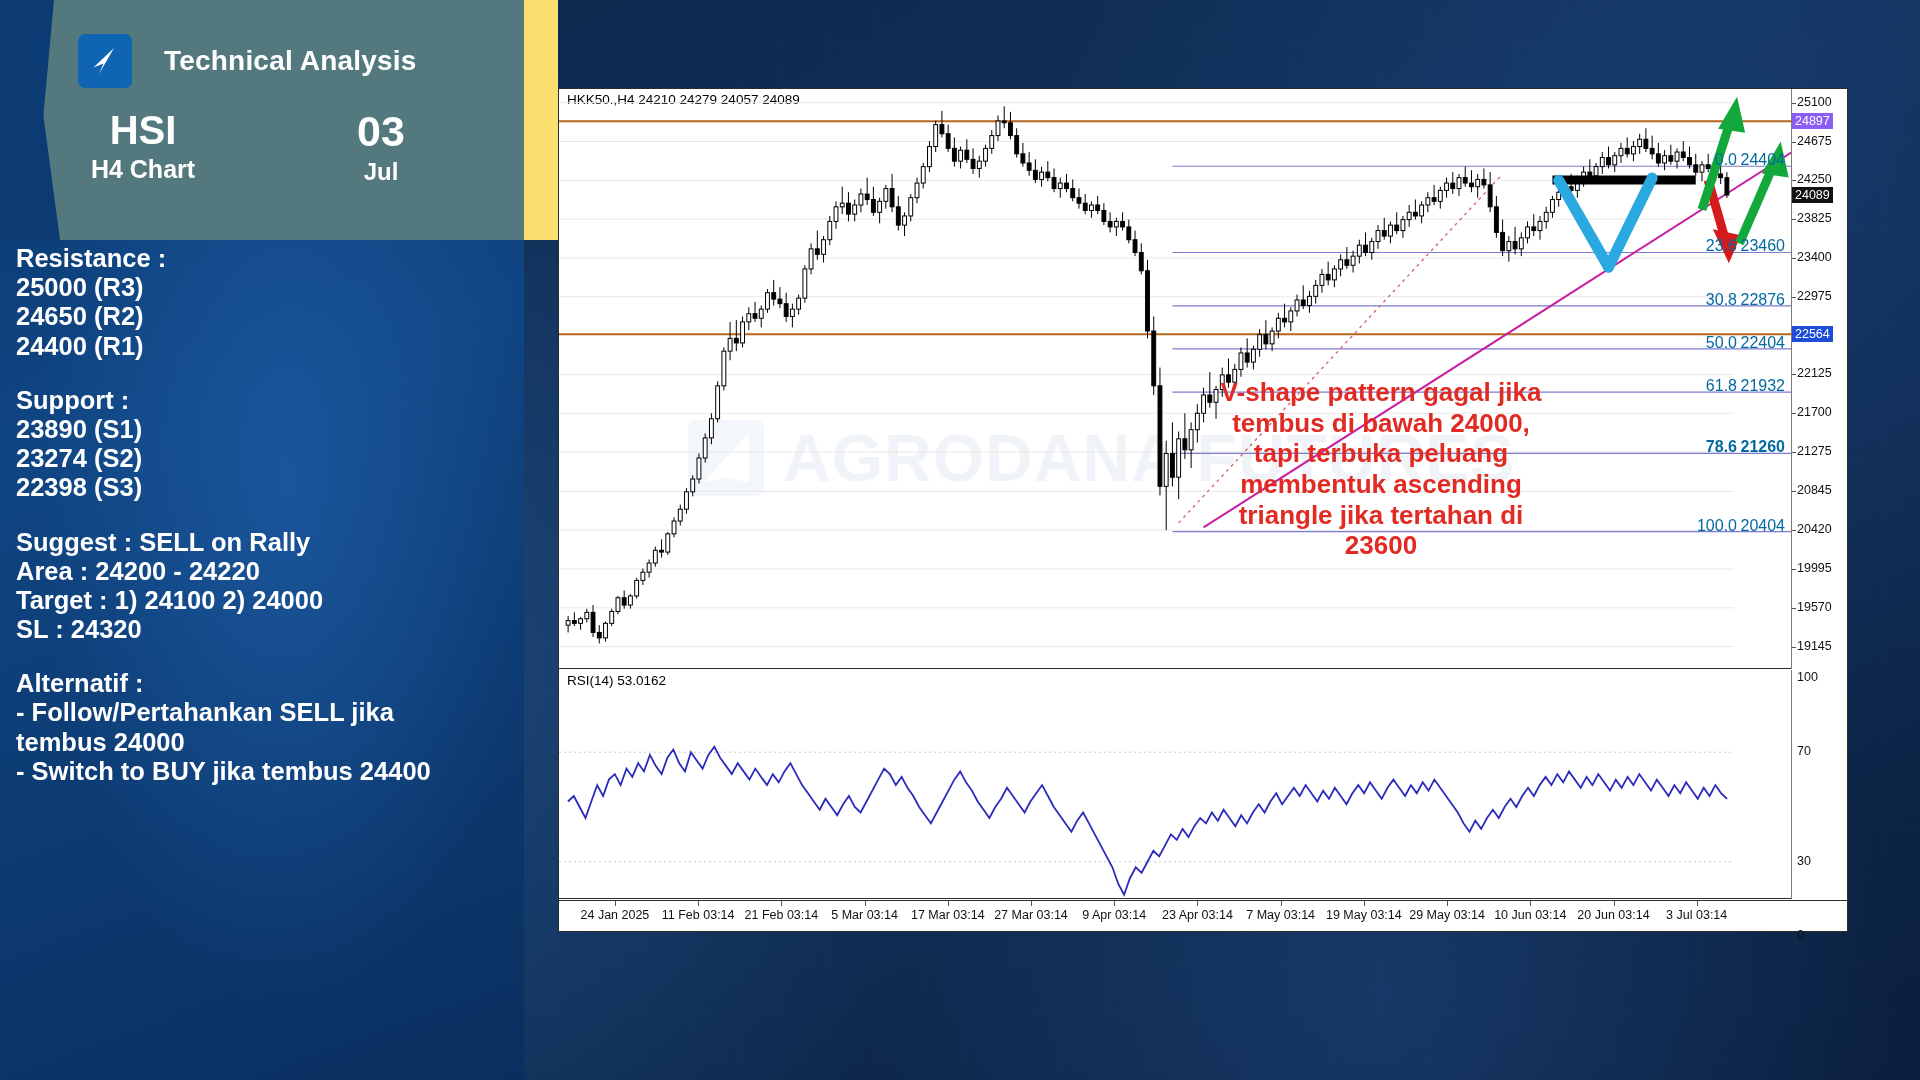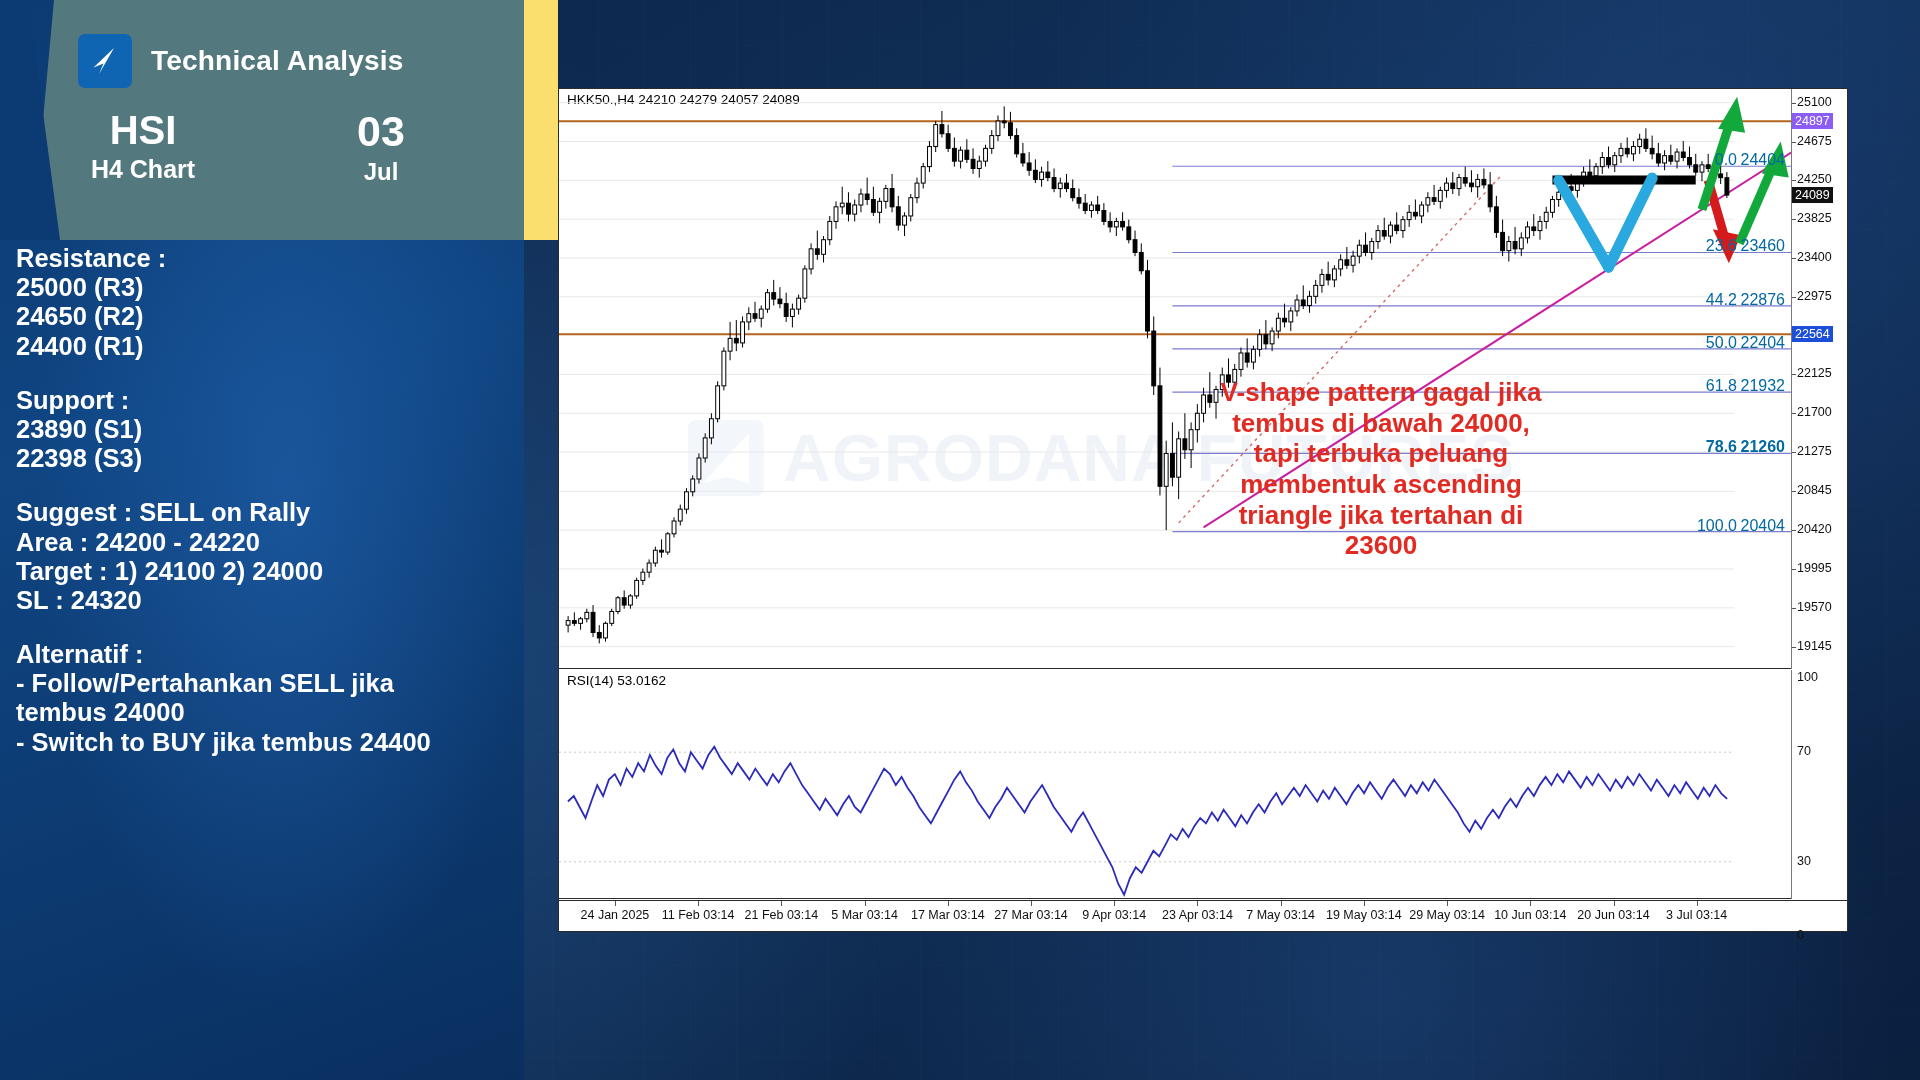--- a/index.html
+++ b/index.html
@@ -43,21 +43,21 @@
     position:absolute; left:0; top:0; width:60px; height:240px;
     background:#0c3b73;
     clip-path: polygon(0 0, 28px 0, 60px 240px, 0 240px);
   }
   #yellow-stripe {
     position:absolute; left:524px; top:0; width:34px; height:240px;
     background:#fbdf6e;
   }
   #brand-row {
     position:absolute; left:78px; top:34px;
-    display:flex; align-items:center; gap:19px;
+    display:flex; align-items:center; gap:32px;
   }
   #logo-badge {
     width:54px; height:54px; border-radius:7px; background:#1065b3;
     display:flex; align-items:center; justify-content:center;
   }
   #logo-badge svg { display:block; }
   #brand-title {
     color:#ffffff; font-size:28px; font-weight:bold; letter-spacing:.2px;
   }
   #sym-row {
@@ -185,20 +185,21 @@
   <div id="left-text">
     <div class="grp">
       <div class="ln">Resistance :</div>
       <div class="ln">25000 (R3)</div>
       <div class="ln">24650 (R2)</div>
       <div class="ln">24400 (R1)</div>
     </div>
     <div class="grp">
       <div class="ln">Support :</div>
       <div class="ln">23890 (S1)</div>
+      <div class="ln">23274 (S2)</div>
       <div class="ln">22398 (S3)</div>
     </div>
     <div class="grp">
       <div class="ln">Suggest :  SELL on Rally</div>
       <div class="ln">Area : 24200 - 24220</div>
       <div class="ln">Target : 1) 24100 2) 24000</div>
       <div class="ln">SL : 24320</div>
     </div>
     <div class="grp">
       <div class="ln">Alternatif :</div>
@@ -637,21 +638,21 @@
     <div id="annot">
         <div>V-shape pattern gagal jika</div>
         <div>tembus di bawah 24000,</div>
         <div>tapi terbuka peluang</div>
         <div>membentuk ascending</div>
         <div>triangle jika tertahan di</div>
         <div>23600</div>
       </div>
   <div class="fib-lbl" style="right: 6px; top: 62.2724px;"><span class="lvl">0.0</span><span class="px">24404</span></div>
       <div class="fib-lbl" style="right: 6px; top: 148.496px;"><span class="lvl">23.6</span><span class="px">23460</span></div>
-      <div class="fib-lbl" style="right: 6px; top: 201.838px;"><span class="lvl">44.2</span><span class="px">22876</span></div>
+      <div class="fib-lbl" style="right: 6px; top: 201.838px;"><span class="lvl">30.8</span><span class="px">22876</span></div>
       <div class="fib-lbl" style="right: 6px; top: 244.95px;"><span class="lvl">50.0</span><span class="px">22404</span></div>
       <div class="fib-lbl" style="right: 6px; top: 288.061px;"><span class="lvl">61.8</span><span class="px">21932</span></div>
       <div class="fib-lbl" style="right: 6px; top: 349.441px; font-weight: bold;"><span class="lvl">78.6</span><span class="px">21260</span></div>
       <div class="fib-lbl" style="right: 6px; top: 427.627px;"><span class="lvl">100.0</span><span class="px">20404</span></div>
     </div>
 
   <div id="price-axis">
       <div class="axis-tick" style="top: 13.7008px;"></div>
       <div class="axis-lbl" style="top: 5.70079px;">25100</div>
       <div class="axis-tick" style="top: 32.2425px;"></div>

